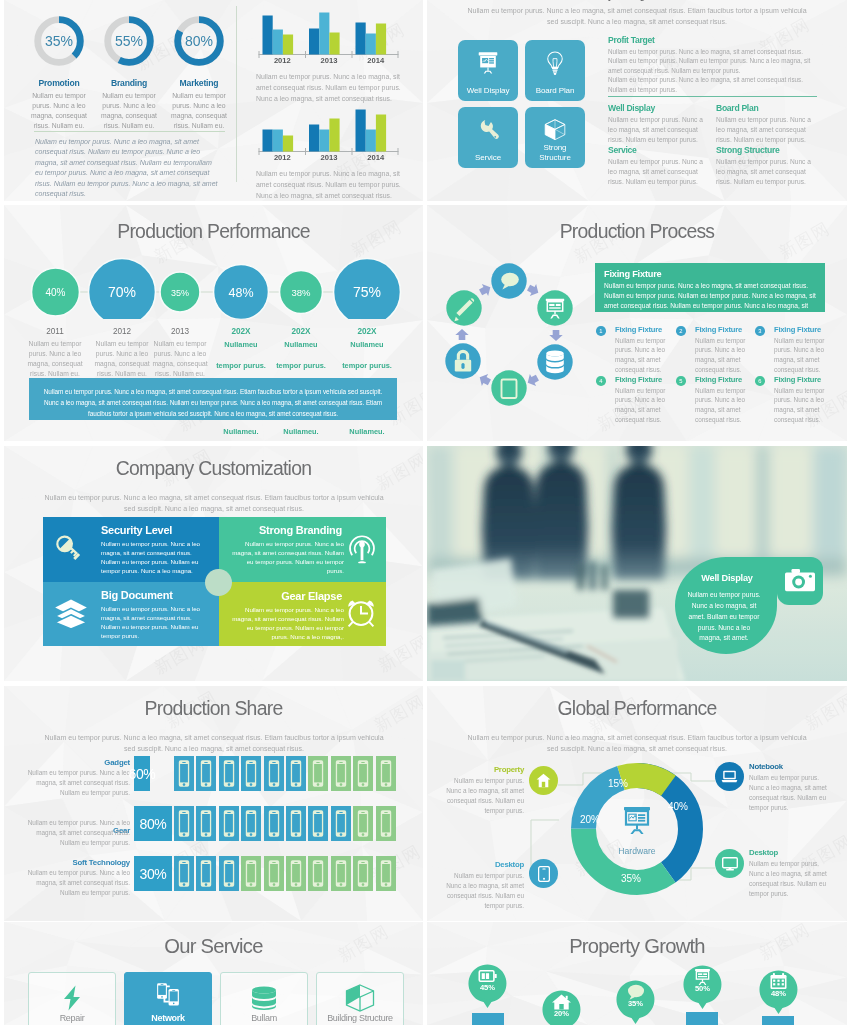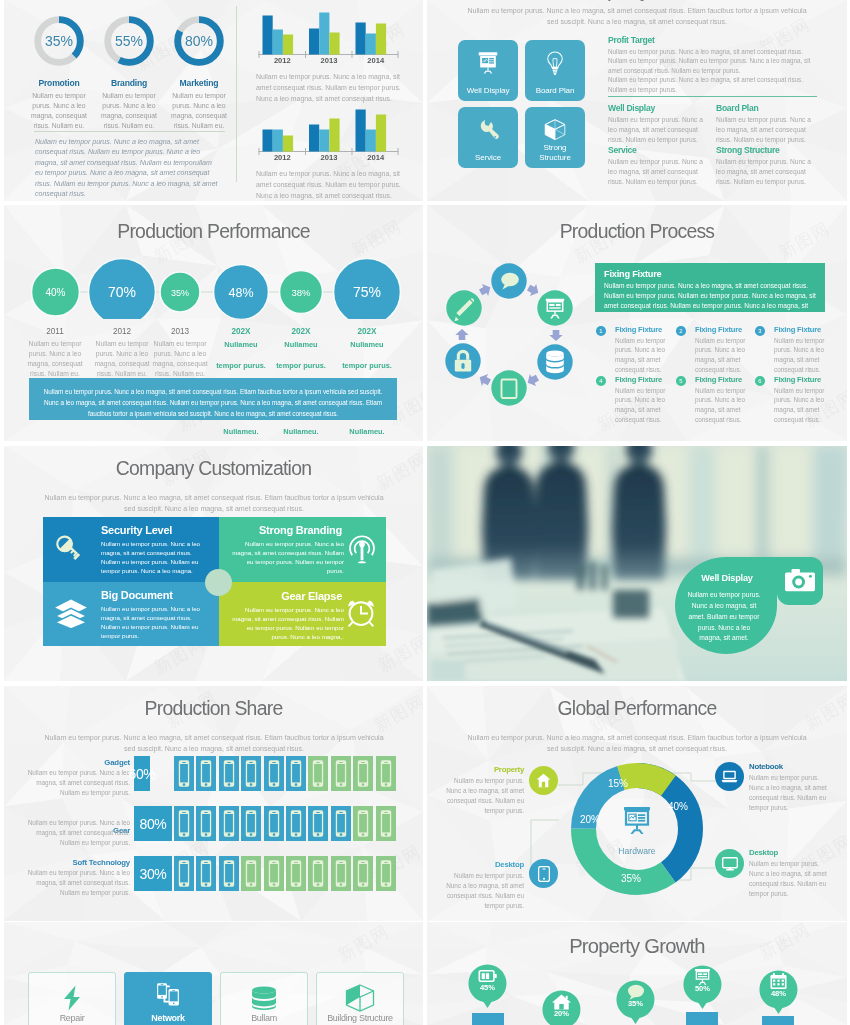--- a/index.html
+++ b/index.html
@@ -953,20 +953,21 @@
     <div class="lgb">Nullam eu tempor purus. Nunc a leo magna, sit amet consequat risus. Nullam eu tempor purus.</div>
   </div>
 </div>
 
 <div class="slide" id="s9" style="left:4px;top:922px;width:419px;height:103px">
   <svg class="bgsvg" viewBox="0 0 419 240" preserveAspectRatio="none">
         <use href="#polybg"></use>
       </svg>
   <div class="wm" style="left:332px;top:10px">新图网</div>
 
+  <div class="ttl" style="top:13px;font-size:20.2px">Our Service</div>
 
   <div class="card" style="left:24px;top:50px;width:88px;height:70px">
     <svg style="position:absolute;left:50%;top:12px;transform:translateX(-50%)" width="22" height="26" viewBox="0 0 22 26">
       <path d="M14.5 0.5 L3 14 h6.5 L7.5 25.5 L19 12 h-6.5 z" fill="#45c49c"></path>
     </svg>
     <div class="cl">Repair</div>
 
   </div>
 
   <div class="card on" style="left:120px;top:50px;width:88px;height:70px">

